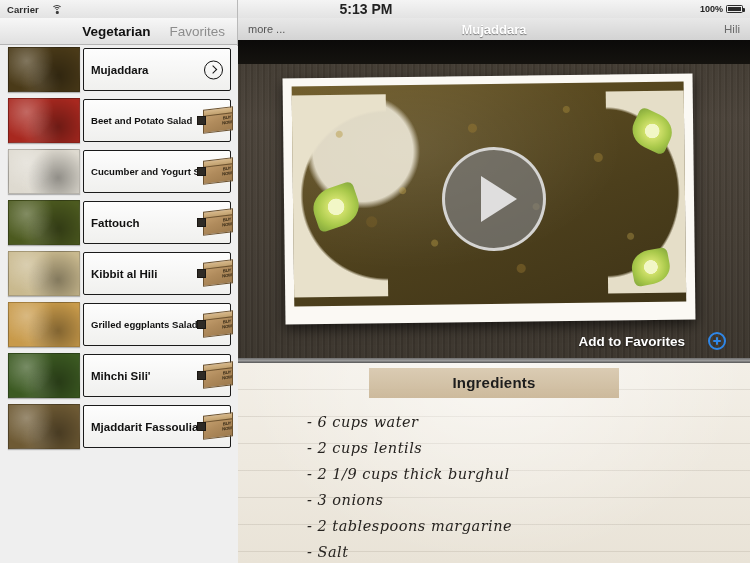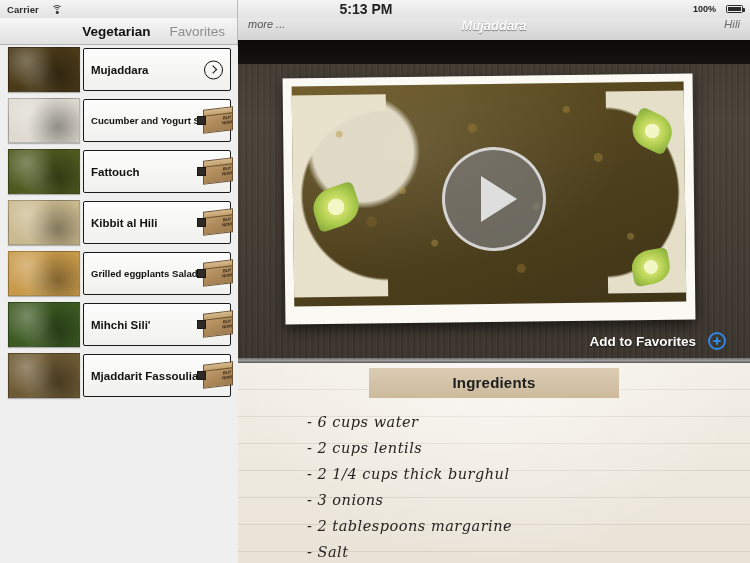--- a/index.html
+++ b/index.html
@@ -106,30 +106,30 @@
 
   
   #right-panel{ position:absolute; left:238px; top:0; width:512px; height:563px; background:#2a2622;}
   #status-right{
     position:relative; height:18px; width:100%;
     background:linear-gradient(#f4f4f4,#e3e3e3);
     display:flex; align-items:center;
   }
   #clock{ position:absolute; left:50%; transform:translateX(-50%);
     font-size:14px; font-weight:bold; color:#222; left:128px;}
-  #batt-wrap{ position:absolute; right:7px; display:flex; align-items:center; gap:10px;}
+  #batt-wrap{ position:absolute; right:7px; display:flex; align-items:center; gap:3px;}
   #batt-pct{ font-size:9px; font-weight:bold; color:#222;}
   .batt{ width:17px; height:8px; border:1px solid #2b2b2b; border-radius:1.5px; position:relative;}
   .batt:after{content:"";position:absolute;right:-3px;top:2px;width:2px;height:4px;background:#2b2b2b;border-radius:0 1px 1px 0;}
   .batt i{ position:absolute; inset:1px; background:#2b2b2b; }
 
   #navbar{
     position:relative; height:22px; width:100%;
     background:linear-gradient(#e8e8e8,#d3d3d3);
-    display:flex; font-style:italic;
+    display:flex; align-items:center;
   }
   #more-btn{ font-size:11px; color:#555; padding-left:10px; }
   #nav-title{
     position:absolute; left:0; right:0; text-align:center;
     font-size:13px; font-weight:bold; color:#ffffff;
     text-shadow:0 1px 1px rgba(0,0,0,.45);
   }
   #menu-btn{ position:absolute; right:10px; font-size:11.5px; color:#6b6b6b;}
 
   #media{
@@ -189,21 +189,21 @@
   }
   #play-btn:after{
     content:""; margin-left:10px;
     border-left:36px solid rgba(232,232,232,.92);
     border-top:23px solid transparent;
     border-bottom:23px solid transparent;
   }
 
   #fav-bar{
     position:absolute; left:0; bottom:0; width:100%; height:34px;
-    display:flex; align-items:center; justify-content:flex-end; padding-right:24px; gap:12px;
+    display:flex; align-items:center; justify-content:flex-end; padding-right:24px; gap:23px;
   }
   #fav-label{ font-size:13.5px; font-weight:bold; color:#fff; text-shadow:0 1px 2px rgba(0,0,0,.7);}
   #fav-plus{
     width:18px; height:18px; border-radius:50%;
     border:2px solid #2f87e8; position:relative;
   }
   #fav-plus:before,#fav-plus:after{
     content:""; position:absolute; background:#2f87e8; border-radius:1px;
   }
   #fav-plus:before{ left:50%; top:3px; width:2px; height:8px; transform:translateX(-50%);}
@@ -271,20 +271,33 @@
 
     <div id="list">
         <div class="row">
           <div class="thumb" style="background: radial-gradient(circle at 25% 30%, rgba(255, 255, 255, 0.3), transparent 45%), radial-gradient(circle at 70% 65%, rgba(0, 0, 0, 0.35), transparent 55%), radial-gradient(circle at 45% 80%, rgba(255, 255, 255, 0.12), transparent 40%) rgb(74, 58, 24);"></div>
           <div class="rowbody">
             <div class="rowlabel">Mujaddara</div>
             <div class="chevron"></div>
           </div>
         </div>
         <div class="row">
+          <div class="thumb" style="background: radial-gradient(circle at 25% 30%, rgba(255, 255, 255, 0.3), transparent 45%), radial-gradient(circle at 70% 65%, rgba(0, 0, 0, 0.35), transparent 55%), radial-gradient(circle at 45% 80%, rgba(255, 255, 255, 0.12), transparent 40%) rgb(168, 40, 31);"></div>
+          <div class="rowbody">
+            <div class="rowlabel small">Beet and Potato Salad</div>
+            <div class="buybox">
+              <div class="bk"></div>
+              <div class="flap"></div>
+              <div class="tape"></div>
+              <div class="bn" style="white-space: pre;">BUY
+NOW</div>
+            </div>
+          </div>
+        </div>
+        <div class="row">
           <div class="thumb" style="background: radial-gradient(circle at 25% 30%, rgba(255, 255, 255, 0.3), transparent 45%), radial-gradient(circle at 70% 65%, rgba(0, 0, 0, 0.35), transparent 55%), radial-gradient(circle at 45% 80%, rgba(255, 255, 255, 0.12), transparent 40%) rgb(222, 218, 208);"></div>
           <div class="rowbody">
             <div class="rowlabel small">Cucumber and Yogurt Salad</div>
             <div class="buybox">
               <div class="bk"></div>
               <div class="flap"></div>
               <div class="tape"></div>
               <div class="bn" style="white-space: pre;">BUY
 NOW</div>
             </div>
@@ -396,20 +409,20 @@
     </div>
 
     <div id="divider"></div>
 
     <div id="paper">
       <div id="ing-banner"></div>
       <div id="ing-title">Ingredients</div>
       <div id="ing-list">
           <div class="ing">- 6 cups water</div>
           <div class="ing">- 2 cups lentils</div>
-          <div class="ing">- 2 1/4 cups thick burghul</div>
+          <div class="ing">- 2 1/9 cups thick burghul</div>
           <div class="ing">- 3 onions</div>
           <div class="ing">- 2 tablespoons margarine</div>
           <div class="ing">- Salt</div>
         </div>
     </div>
   </div>
 </div>
 
 </body></html>

